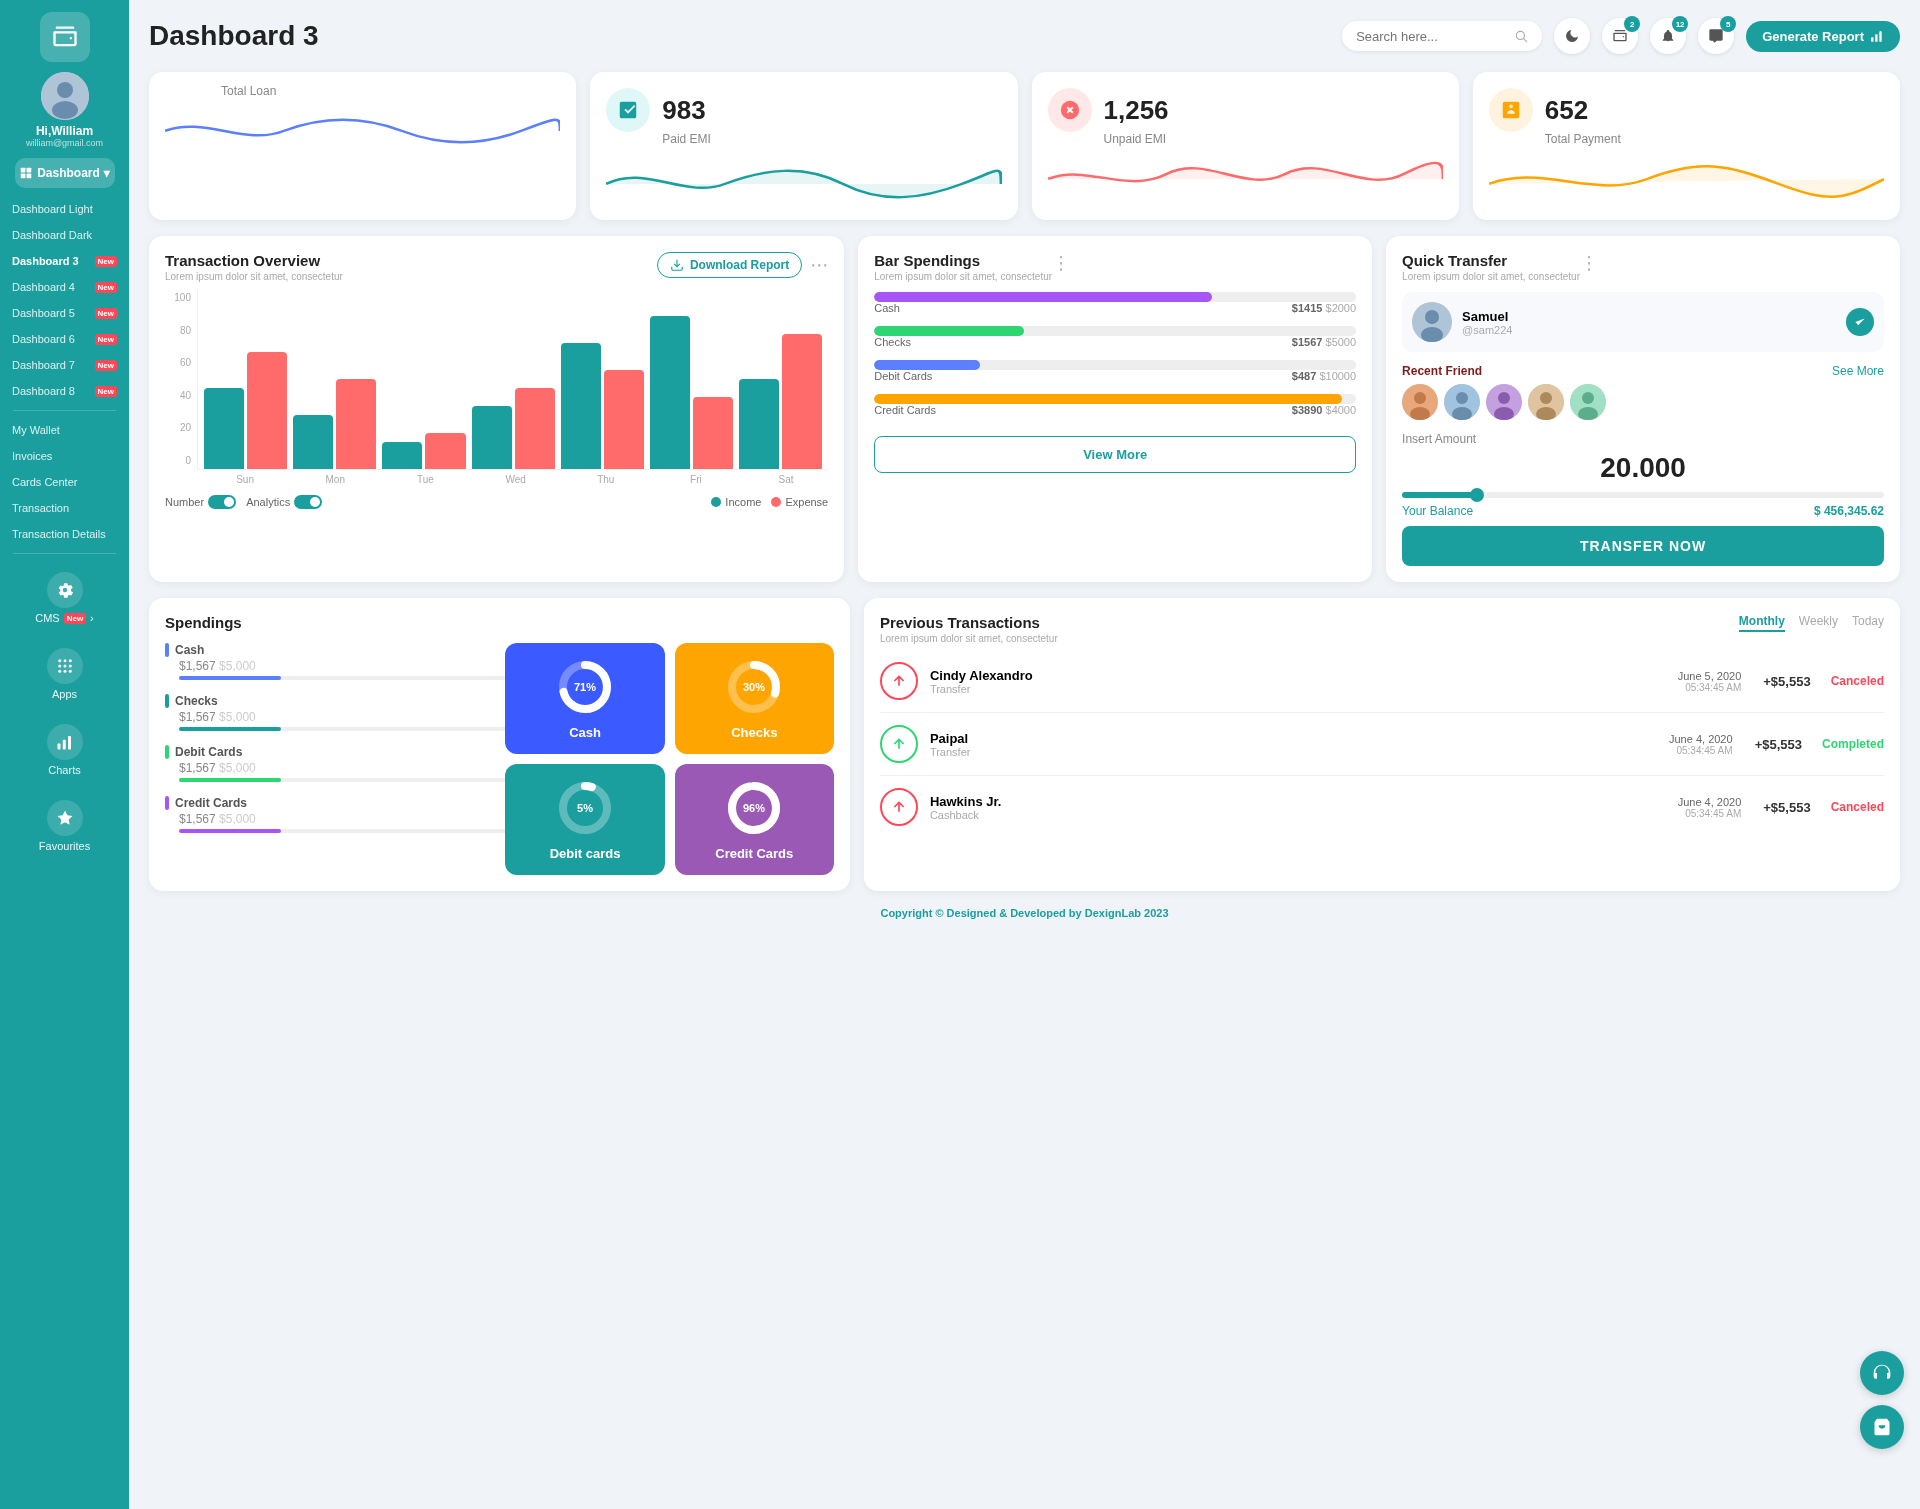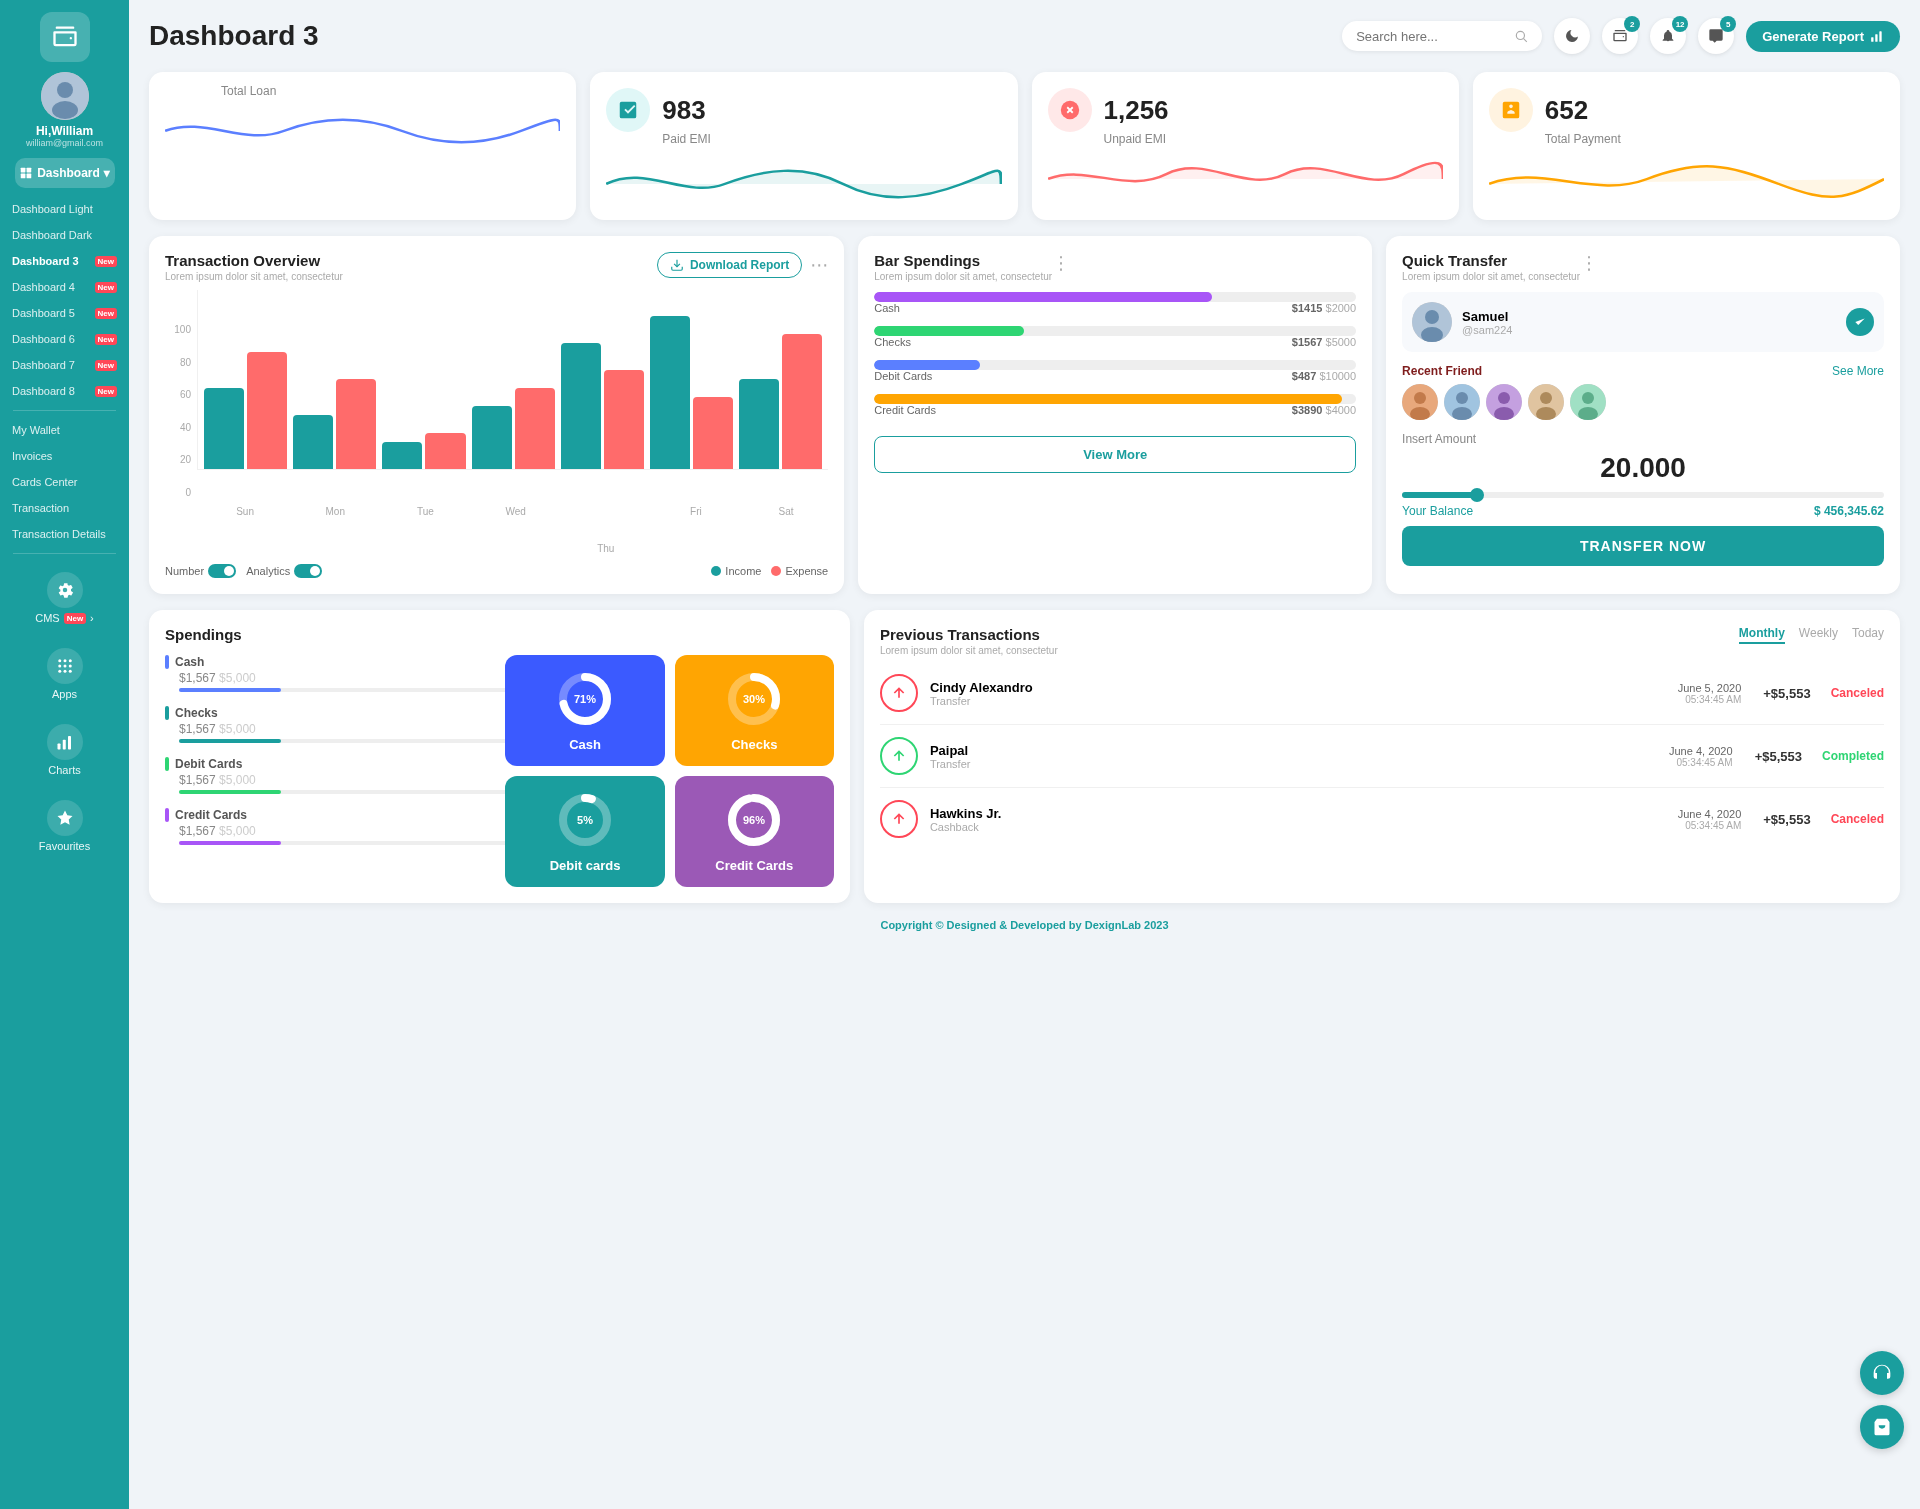--- a/index.html
+++ b/index.html
@@ -442,21 +442,21 @@
                 <line x1="12" y1="15" x2="12" y2="3"></line>
               </svg>
             <span>Download Report</span>
           </button>
           <span class="more-icon">⋯</span>
         </div>
       </div>
 
       <div style="position:relative; margin-top:8px;">
         <div style="display:flex; gap:0;">
-          <div style="width:32px; display:flex; flex-direction:column; justify-content:space-between; height:180px; font-size:10px; color:#aaa; text-align:right; padding-right:6px; padding-bottom:4px; padding-top:2px;margin-top:32px;">
+          <div style="width:32px; display:flex; flex-direction:column; justify-content:space-between; height:180px; font-size:10px; color:#aaa; text-align:right; padding-right:6px; padding-bottom:4px; padding-top:2px;">
             <span>100</span>
             <span>80</span>
             <span>60</span>
             <span>40</span>
             <span>20</span>
             <span>0</span>
           </div>
           <div style="flex:1; display:flex; align-items:flex-end; gap:6px; height:180px; border-left:1px solid #f0f0f0; border-bottom:1px solid #f0f0f0; padding:4px 6px 0;">
 
             <div class="bar-group" style="flex:1;display:flex;gap:3px;align-items:flex-end;">
@@ -493,21 +493,21 @@
               <div class="bar" style="flex:1;height:90px;background:#1a9e9e;border-radius:4px 4px 0 0;"></div>
               <div class="bar" style="flex:1;height:135px;background:#ff6b6b;border-radius:4px 4px 0 0;"></div>
             </div>
           </div>
         </div>
         <div style="display:flex;gap:6px;padding-left:38px;margin-top:4px;">
           <div style="flex:1;text-align:center;font-size:10px;color:#aaa;">Sun</div>
           <div style="flex:1;text-align:center;font-size:10px;color:#aaa;">Mon</div>
           <div style="flex:1;text-align:center;font-size:10px;color:#aaa;">Tue</div>
           <div style="flex:1;text-align:center;font-size:10px;color:#aaa;">Wed</div>
-          <div style="flex:1;text-align:center;font-size:10px;color:#aaa;margin-top:37px;">Thu</div>
+          <div style="flex:1;text-align:center;font-size:10px;color:#aaa;">Thu</div>
           <div style="flex:1;text-align:center;font-size:10px;color:#aaa;">Fri</div>
           <div style="flex:1;text-align:center;font-size:10px;color:#aaa;">Sat</div>
         </div>
       </div>
 
       <div class="chart-legend" style="margin-top:10px;flex-wrap:wrap;gap:10px;">
         <div class="toggle-pill">
           <span>Number</span>
           <div class="toggle"></div>
         </div>

